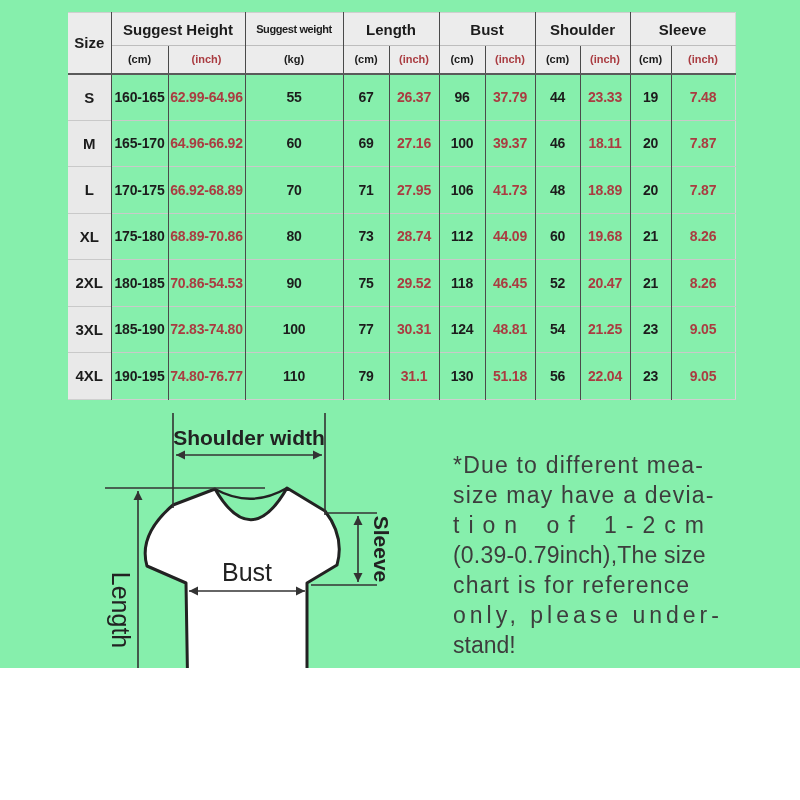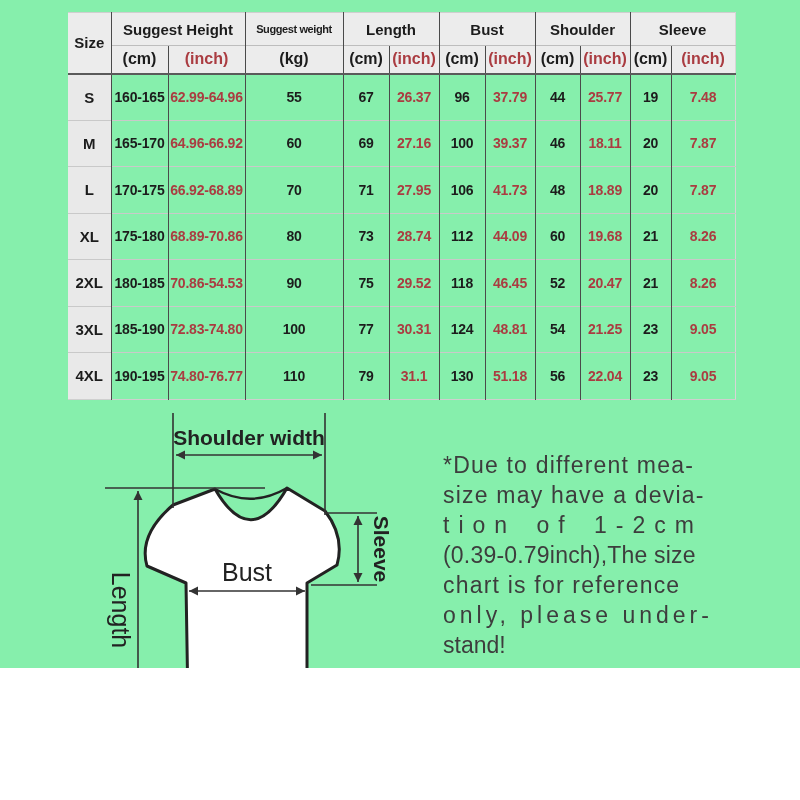--- a/index.html
+++ b/index.html
@@ -10,35 +10,35 @@
   
   .chart-wrap { position:absolute; left:68px; top:12px; width:668px; }
   table.size-chart { border-collapse:collapse; table-layout:fixed; width:667px;
     border-top:1px solid #cfcfcf; border-bottom:1px solid #cfcfcf; border-right:1px solid #d6d6d6; }
   table.size-chart th, table.size-chart td {
     border-left:1px solid #4a4a4a; text-align:center; vertical-align:middle;
     white-space:nowrap; overflow:hidden; }
   table.size-chart th.no-left, table.size-chart td:first-child { border-left:none; }
   thead th { background:#ececec; font-weight:700; font-size:15px; color:#1c1c1c; }
   tr.group-row th { height:33px; }
-  tr.units-row th { height:28px; border-top:1px solid #bdbdbd; border-bottom:2px solid #5a5a5a; font-size:16px; }
+  tr.units-row th { height:28px; border-top:1px solid #bdbdbd; border-bottom:2px solid #5a5a5a; font-size:11px; }
   th.size-head { border-bottom:2px solid #5a5a5a; }
   th.tight { font-size:11px; letter-spacing:-0.4px; }
   td { height:46.5px; font-size:14px; font-weight:600; letter-spacing:-0.2px; border-top:1px solid #c9c9c9; color:#1c1c1c; }
   td.size-col { background:#e9e9e9; font-weight:700; font-size:15px; letter-spacing:0; }
   .red { color:#aa3c41 !important; }
   td.red { font-weight:600; }
 
   
   .diagram { position:absolute; left:85px; top:405px; width:355px; height:335px; }
   svg text { font-family:"Liberation Sans", sans-serif; fill:#222; }
 
   
   .note { position:absolute; left:443px; top:450px; width:302px; font-size:23px; color:#3d3d3d; }
-  .note div { line-height:30px; height:30px; white-space:nowrap; }
+  .note div { line-height:30px; height:30px; white-space:nowrap;margin-left:10px; }
   .n-just  { letter-spacing:1.2px; }
   .n-tight { letter-spacing:0.2px; }
   .n-wide  { letter-spacing:9px; word-spacing:5px; }
   .n-mid   { letter-spacing:4px; }
 </style>
 </head>
 <body>
 
 <div class="page">
 
@@ -86,21 +86,21 @@
           <tr>
             <td class="size-col">S</td>
             <td>160-165</td>
             <td class="red">62.99-64.96</td>
             <td>55</td>
             <td>67</td>
             <td class="red">26.37</td>
             <td>96</td>
             <td class="red">37.79</td>
             <td>44</td>
-            <td class="red">25.77</td>
+            <td class="red">23.33</td>
             <td>19</td>
             <td class="red">7.48</td>
           </tr>
           <tr>
             <td class="size-col">M</td>
             <td>165-170</td>
             <td class="red">64.96-66.92</td>
             <td>60</td>
             <td>69</td>
             <td class="red">27.16</td>

